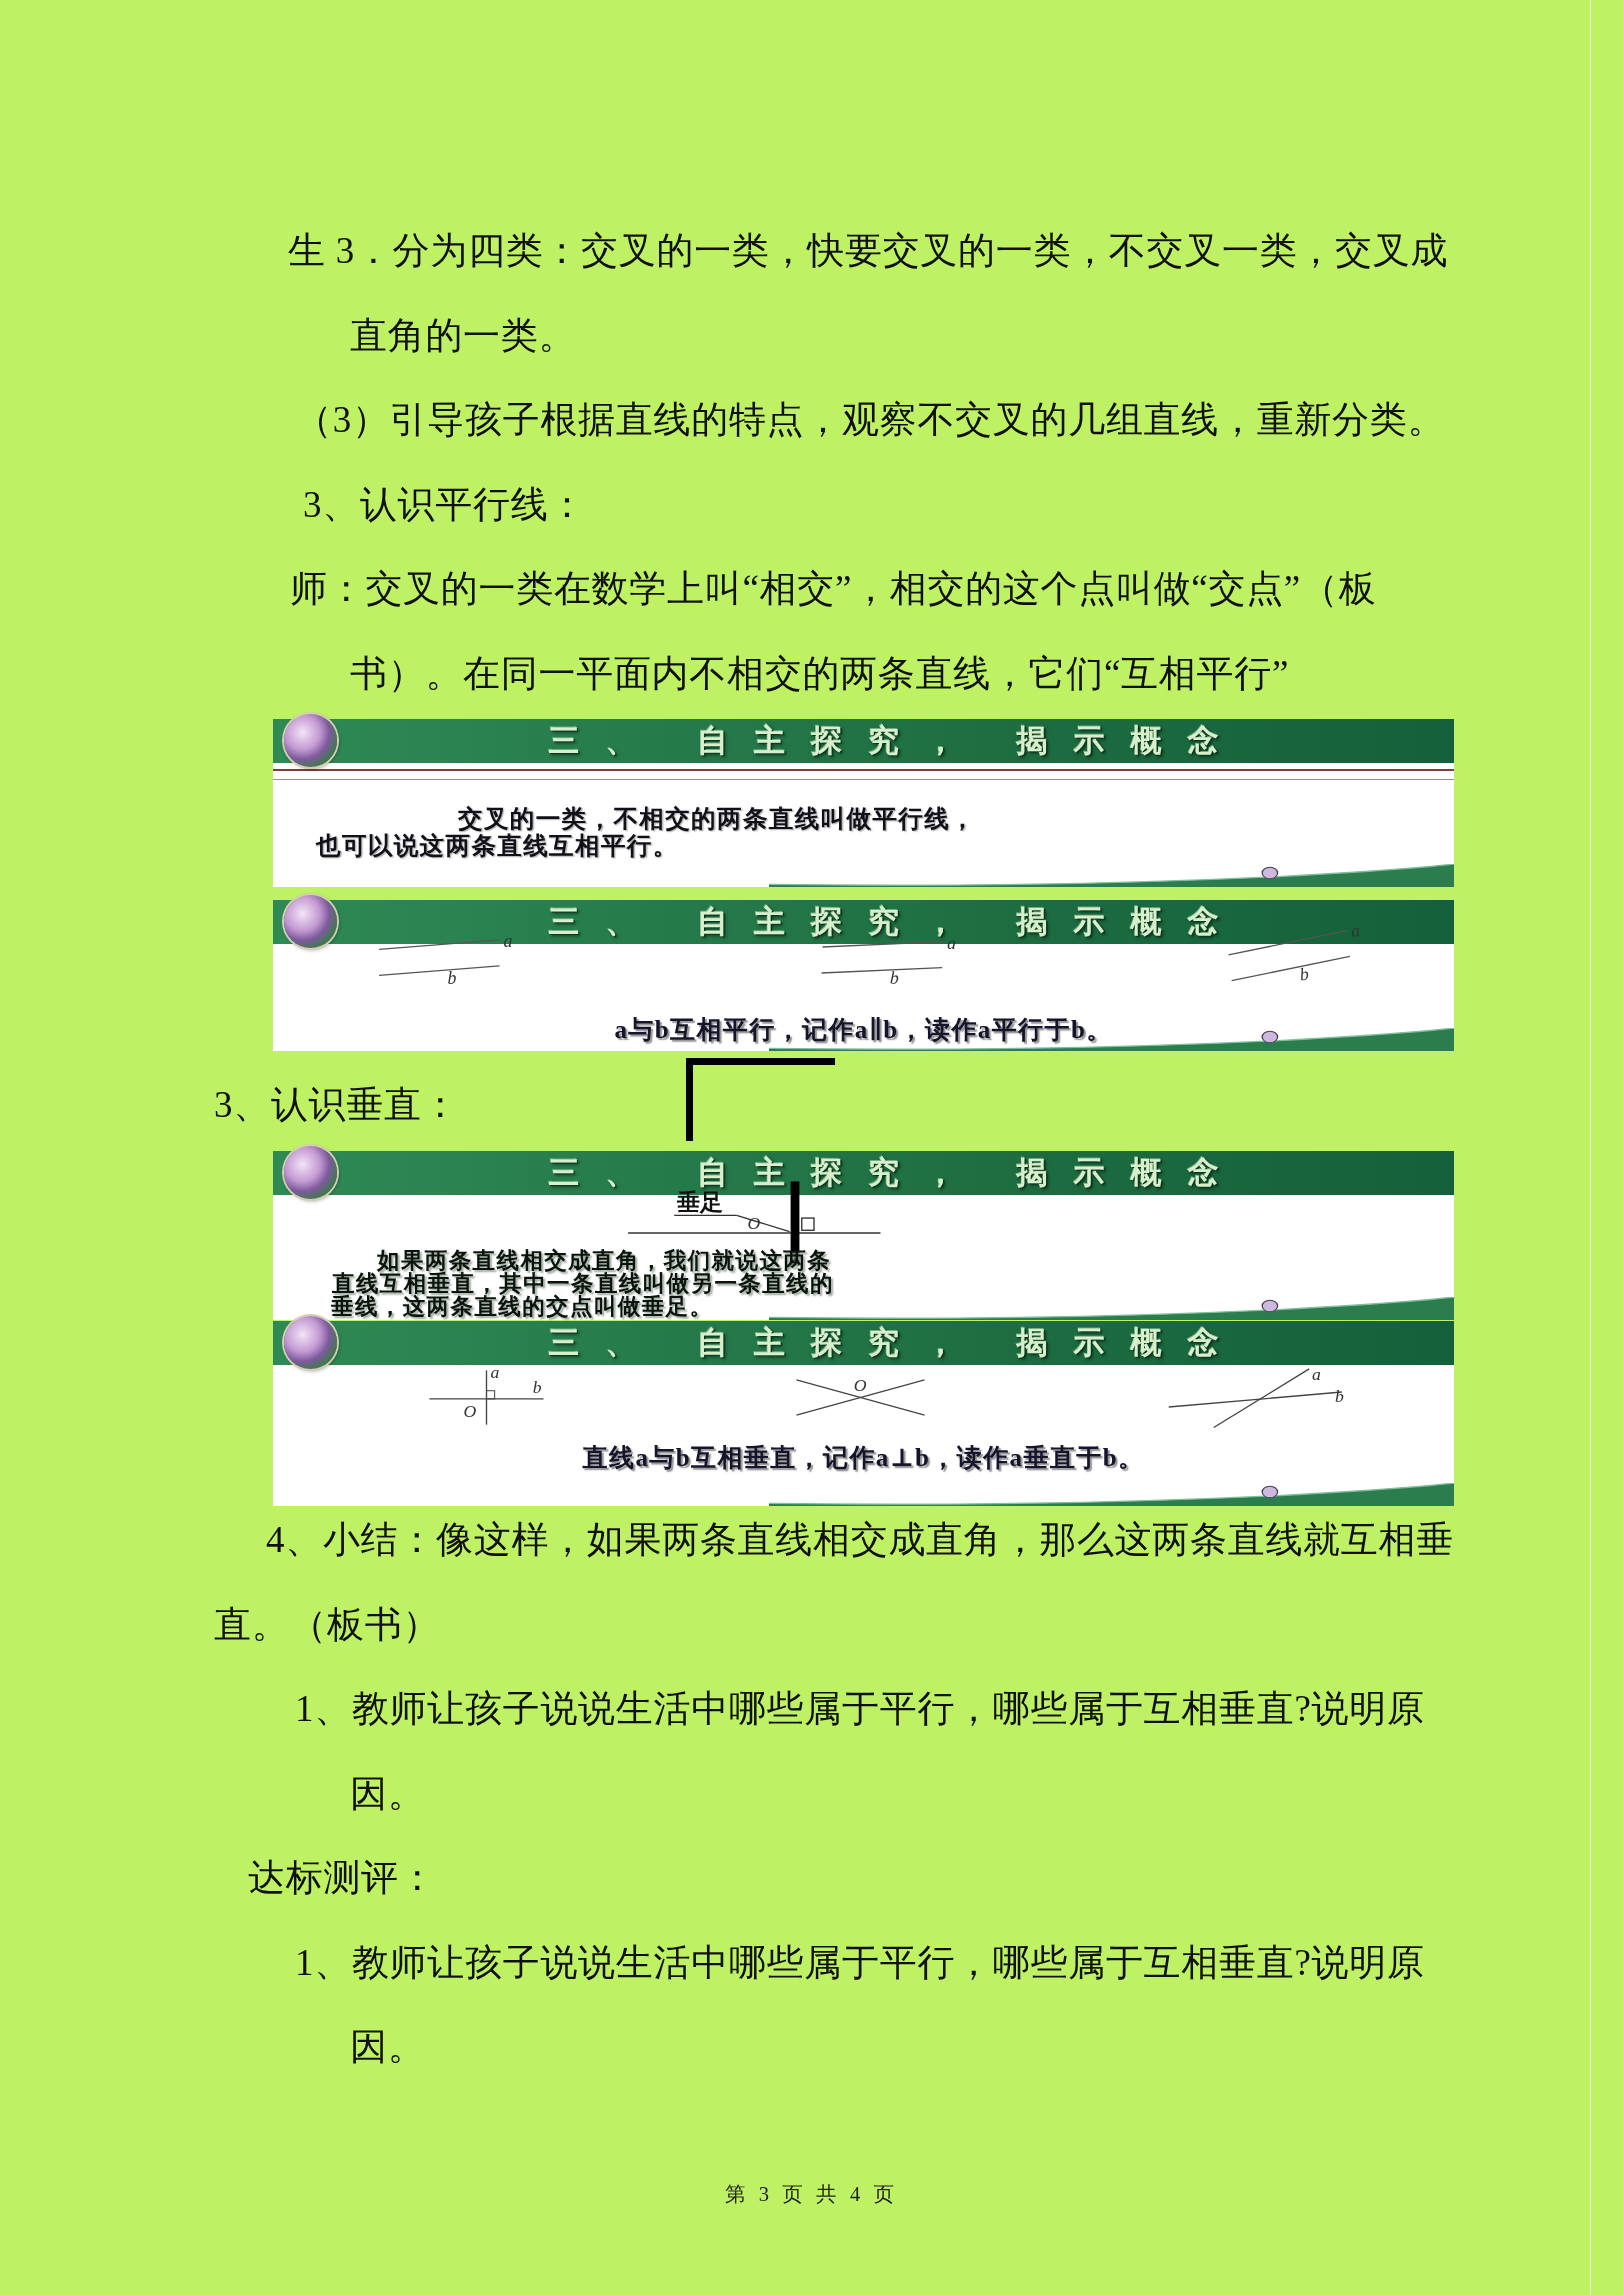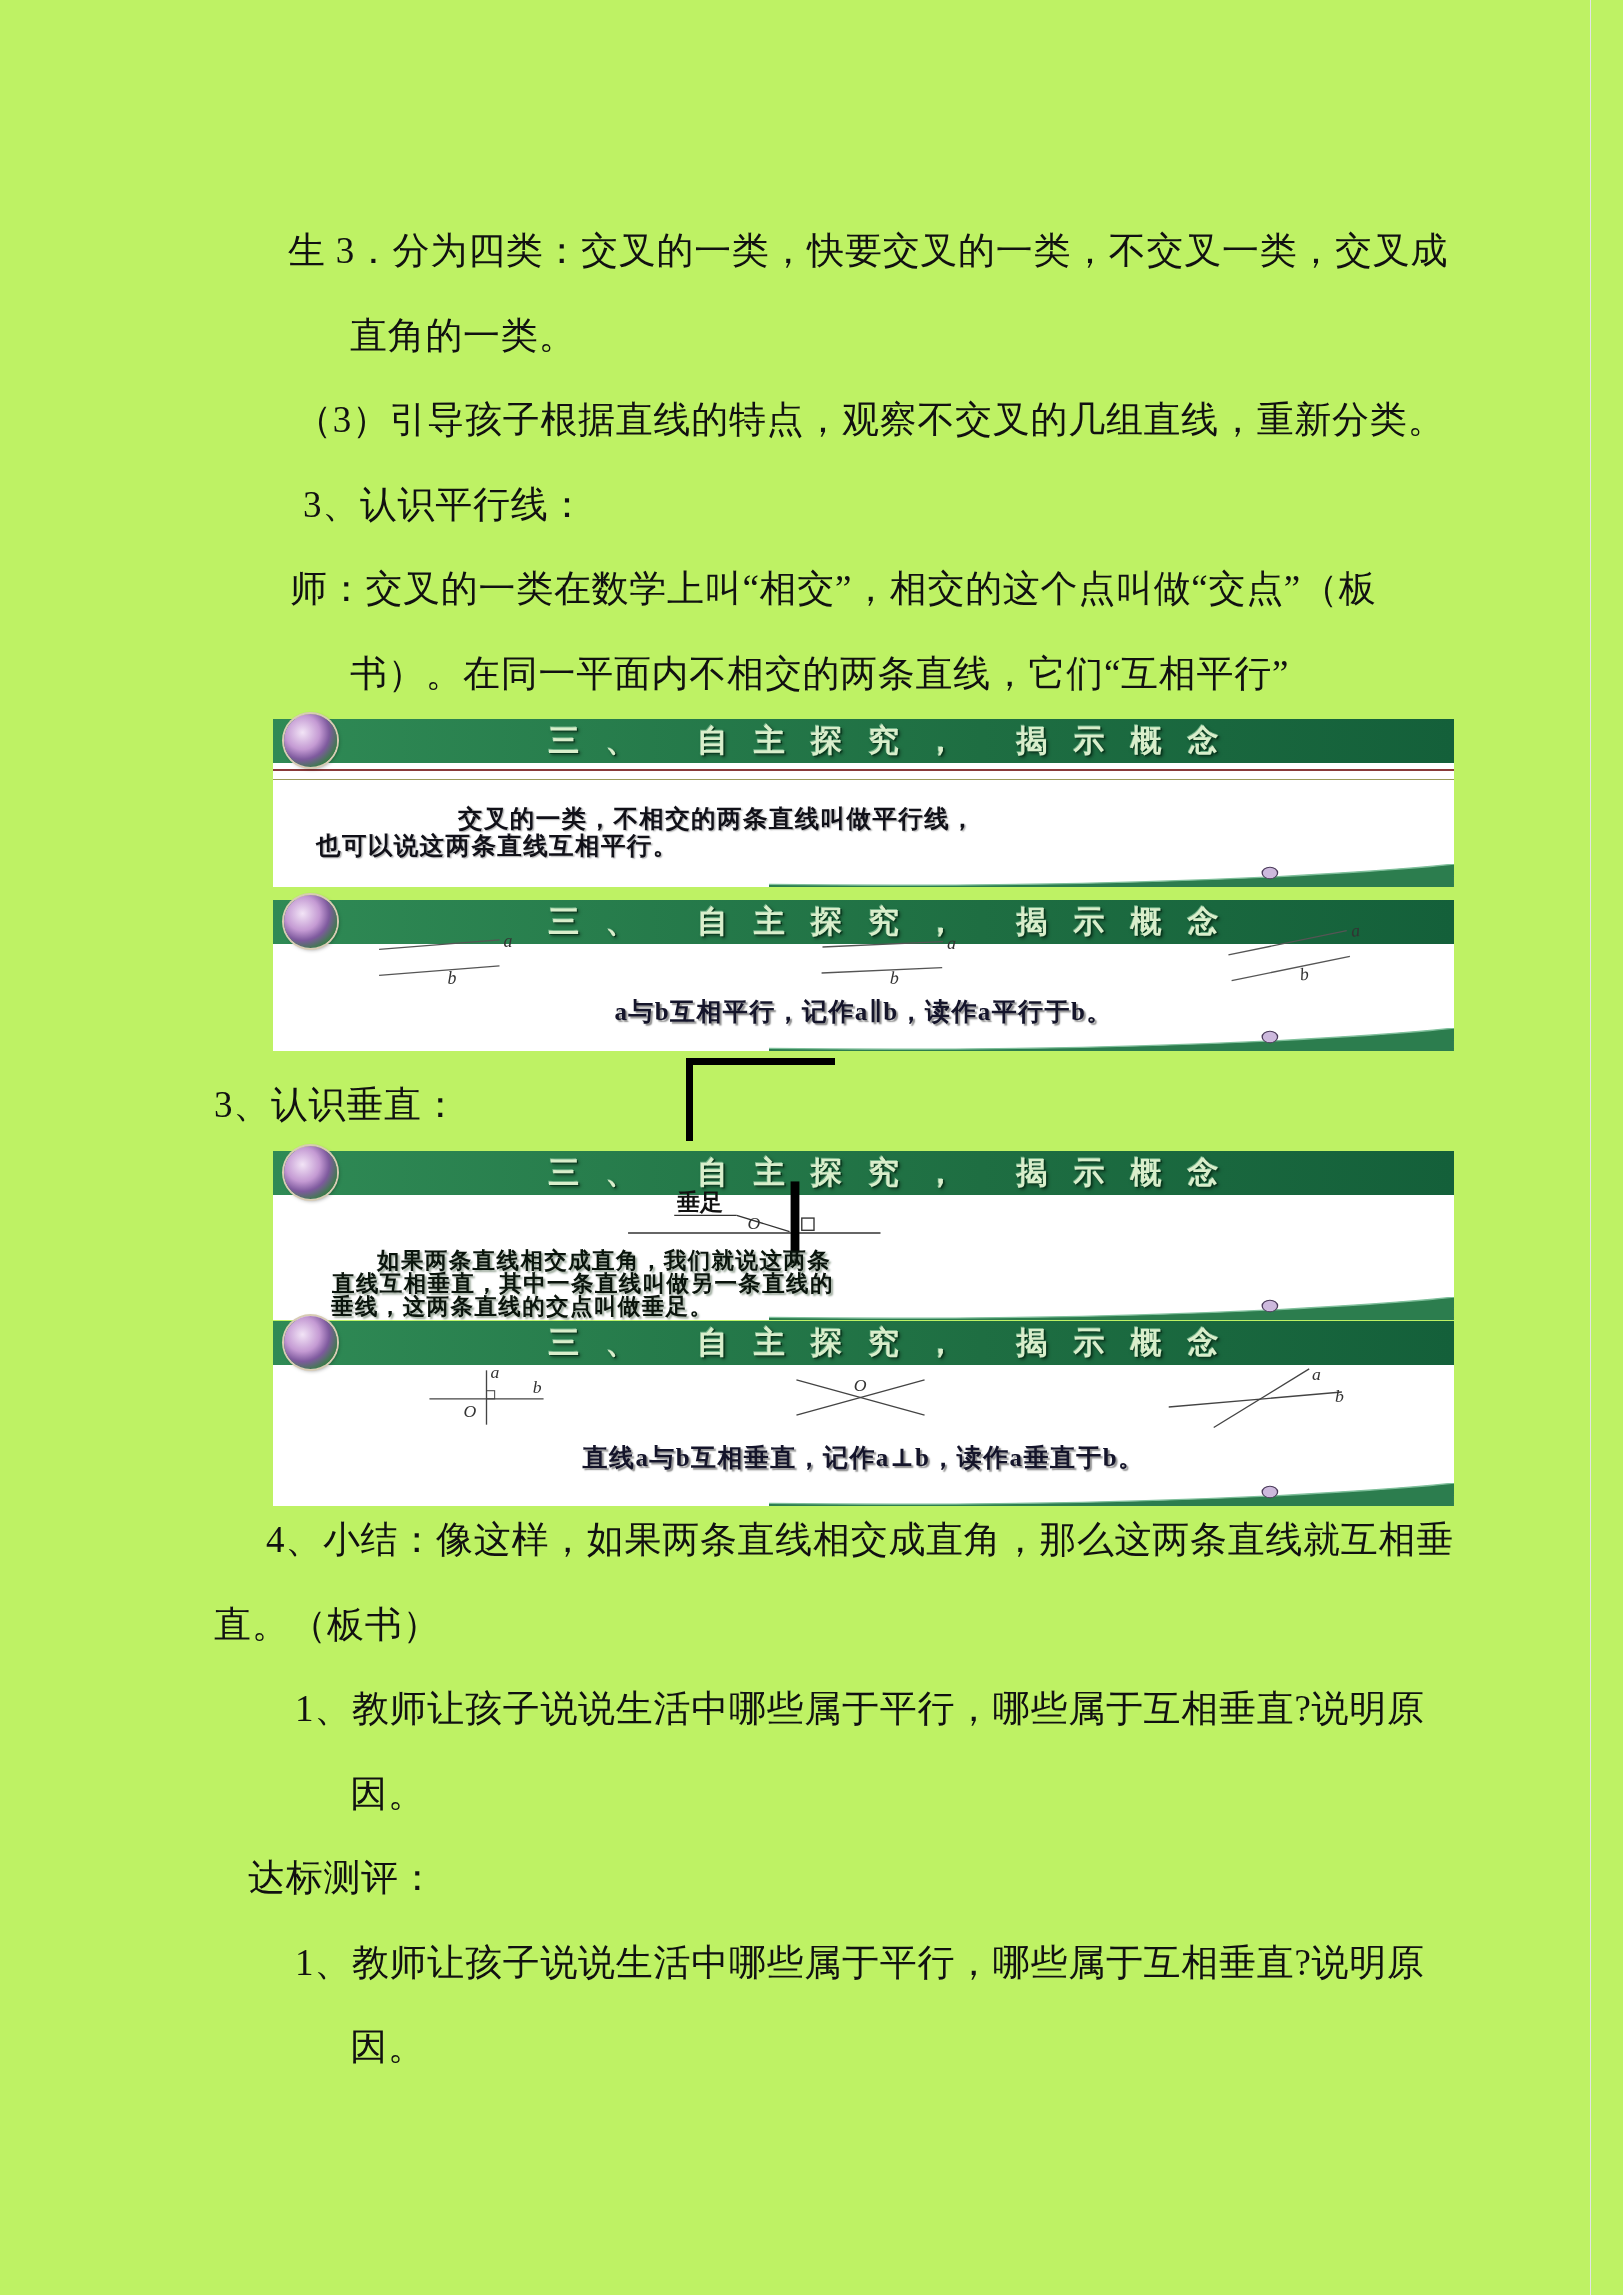--- a/index.html
+++ b/index.html
@@ -93,21 +93,21 @@
       <text class="lbl" x="188" y="20">a</text>
       <line x1="6" y1="62" x2="182" y2="48" stroke="#555" stroke-width="2"></line>
       <text class="lbl" x="106" y="74">b</text>
     </svg>
     <svg class="pair-svg" style="left:952px;top:30px;transform:rotate(-7deg)" width="145" height="52" viewBox="0 0 212 76">
       <line x1="6" y1="24" x2="182" y2="10" stroke="#555" stroke-width="2"></line>
       <text class="lbl" x="188" y="20">a</text>
       <line x1="6" y1="62" x2="182" y2="48" stroke="#555" stroke-width="2"></line>
       <text class="lbl" x="106" y="74">b</text>
     </svg>
-    <div class="caption" style="top:95px">a与b互相平行，记作a∥b，读作a平行于b。</div>
+    <div class="caption" style="top:113px">a与b互相平行，记作a∥b，读作a平行于b。</div>
     <svg class="swoosh" viewBox="0 0 800 36" preserveAspectRatio="none">
       <path d="M0,32 C240,36 430,30 590,20 C690,13 760,6 800,0 L800,36 L0,36 Z" fill="#2c7d4e"></path>
       <path d="M0,32 C240,36 430,30 590,20 C690,13 760,6 800,0" stroke="#7fbf9b" stroke-width="2" fill="none"></path>
       <circle cx="585" cy="14" r="9" fill="#cdb9dd" stroke="#4a3a5a" stroke-width="1.5"></circle>
     </svg>
   </div>
 
   <div class="tl" style="left:214px;top:1081px">3、认识垂直：</div>
   <div class="corner"></div>
 
@@ -168,15 +168,16 @@
   </div>
 
   <div class="tl" style="left:266px;top:1516px">4、小结：像这样，如果两条直线相交成直角，那么这两条直线就互相垂</div>
   <div class="tl" style="left:214px;top:1601px">直。（板书）</div>
   <div class="tl" style="left:295px;top:1685px">1、教师让孩子说说生活中哪些属于平行，哪些属于互相垂直?说明原</div>
   <div class="tl" style="left:350px;top:1770px">因。</div>
   <div class="tl" style="left:248px;top:1854px">达标测评：</div>
   <div class="tl" style="left:295px;top:1939px">1、教师让孩子说说生活中哪些属于平行，哪些属于互相垂直?说明原</div>
   <div class="tl" style="left:350px;top:2023px">因。</div>
 
+  <div class="footer">第 3 页 共 4 页</div>
 
 </div>
 
 
 </body></html>

